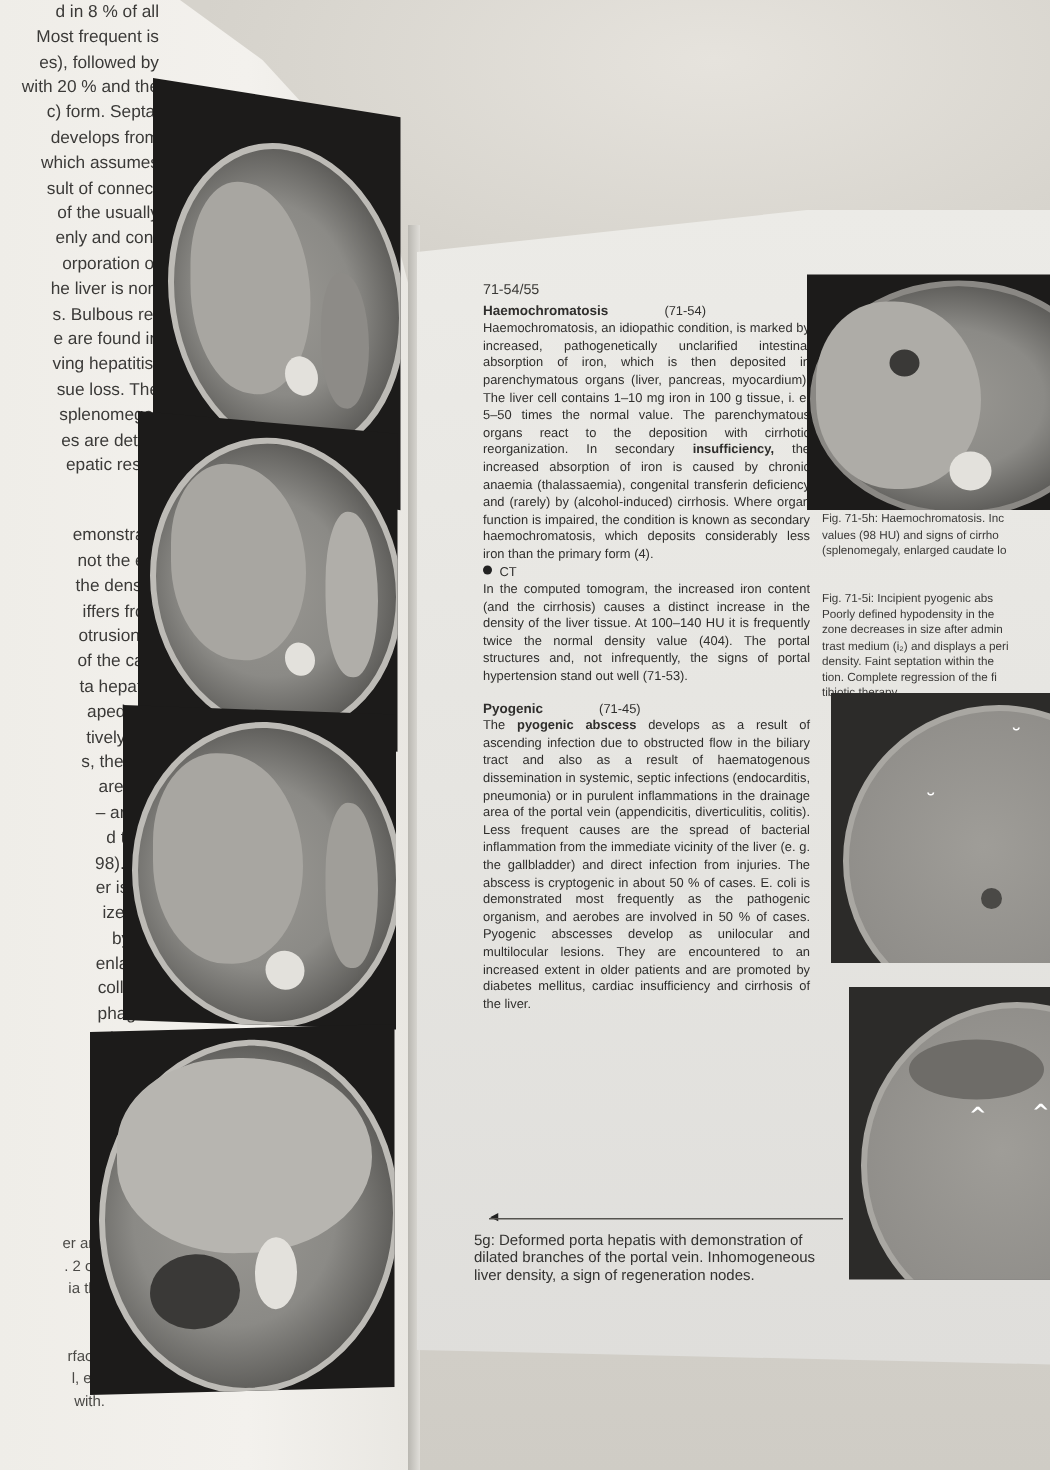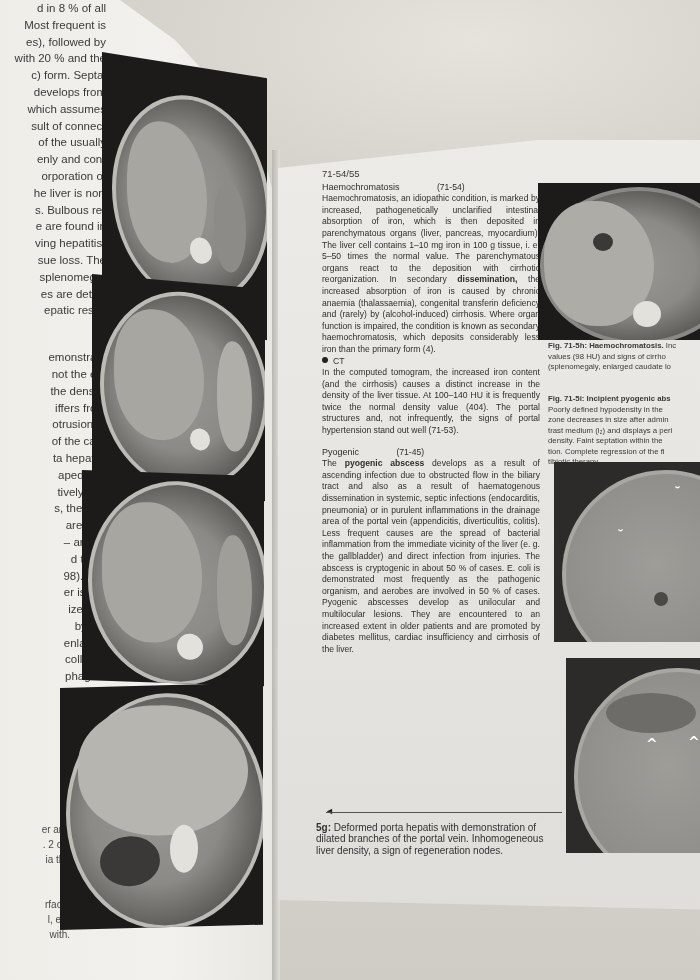--- a/index.html
+++ b/index.html
@@ -54,27 +54,27 @@
     position:absolute; left:272px; top:150px; width:8px; height:830px;
     background: linear-gradient(90deg, #b9b7b1, #e0ded9);
   }
   
   .right-page {
     position:absolute; left:278px; top:140px; width:440px; height:770px;
     background: linear-gradient(180deg, #ecebe7 0%, #e6e5e1 50%, #dfdedb 100%);
     clip-path: polygon(0 28px, 260px 0, 440px 0, 440px 770px, 0 760px);
   }
   .right-col {
-    position:absolute; left:322px; top:168px; width:218px;
+    position:absolute; left:322px; top:188px; width:218px;
     font-size:8.6px; line-height:11.6px; color:#2f2e2c;
     text-align:justify;
   }
   .right-col p { margin:0; }
   .page-num { font-size:9.5px; color:#3a3936; margin-bottom:2px; }
-  .sec-head { font-weight:normal; font-size:9px;margin-top:12px; }
+  .sec-head { font-weight:bold; font-size:9px;margin-top:12px; }
   .sec-ref { font-weight:normal;padding-left:35px; }
   .bold { font-weight:bold; }
   .ct-head { font-weight:normal; margin-top:6px; }
   .bullet { display:inline-block; width:6px; height:6px; border-radius:50%; background:#222; margin-right:5px; vertical-align:1px; }
   .spacer { height:10px; }
 
   .caption-rule {
     position:absolute; left:326px; top:812px; width:236px; height:1px; background:#55534f;
   }
   .caption-arrow {
@@ -82,21 +82,21 @@
   }
   .caption-g {
     position:absolute; left:316px; top:822px; width:240px;
     font-size:10px; line-height:11.3px; color:#333230;
   }
   .caption-right {
     position:absolute; left:548px; width:160px;
     font-size:7.8px; line-height:10.5px; color:#3a3937; white-space:nowrap; overflow:hidden;
   }
   .caption-right .ln { display:block; }
-  .b { font-weight:bold; }
+  .b { font-weight:normal; }
 </style>
 </head>
 <body>
 
 <div class="bg-top"></div>
 
 <div class="left-page"></div>
 
 <div class="left-text" id="leftText">
     <span class="ln">d in 8 % of all</span>
@@ -188,21 +188,21 @@
 <div class="right-col">
   <div class="page-num">71-54/55</div>
 
   <div>
     <p>
       <span class="sec-head">Haemochromatosis</span>
       <span class="sec-ref">(71-54)</span>
     </p>
     <p>
       <span>Haemochromatosis, an idiopathic condition, is marked by increased, pathogenetically unclarified intestinal absorption of iron, which is then deposited in parenchymatous organs (liver, pancreas, myocardium). The liver cell contains 1–10 mg iron in 100 g tissue, i. e. 5–50 times the normal value. The parenchymatous organs react to the deposition with cirrhotic reorganization. In secondary</span>
-      <span class="bold">dissemination,</span><span> the increased absorption of iron is caused by chronic anaemia (thalassaemia), congenital transferin deficiency and (rarely) by (alcohol-induced) cirrhosis. Where organ function is impaired, the condition is known as secondary haemochromatosis, which deposits considerably less iron than the primary form (4).</span>
+      <span class="bold">insufficiency,</span><span> the increased absorption of iron is caused by chronic anaemia (thalassaemia), congenital transferin deficiency and (rarely) by (alcohol-induced) cirrhosis. Where organ function is impaired, the condition is known as secondary haemochromatosis, which deposits considerably less iron than the primary form (4).</span>
     </p>
     <p class="ct-head">
       <span class="bullet"></span><span>CT</span>
     </p>
     <p>In the computed tomogram, the increased iron content (and the cirrhosis) causes a distinct increase in the density of the liver tissue. At 100–140 HU it is frequently twice the normal density value (404). The portal structures and, not infrequently, the signs of portal hypertension stand out well (71-53).</p>
   </div>
 
   <div class="spacer"></div>
 
   <div>

